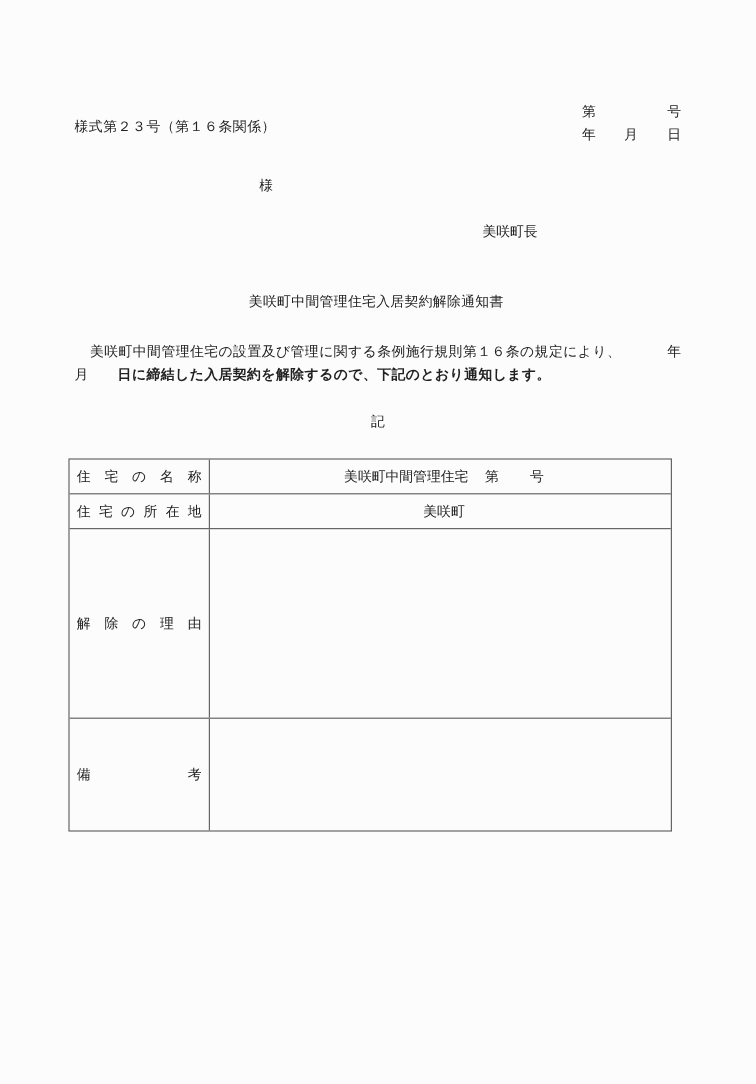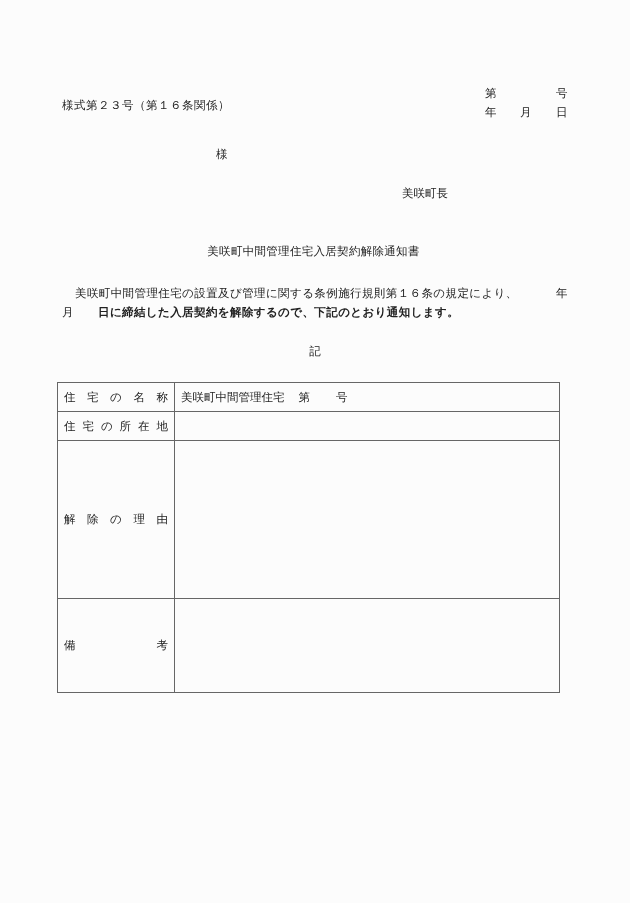--- a/index.html
+++ b/index.html
@@ -75,20 +75,21 @@
     }
     .cell-value {
       position: absolute;
       left: 117px;
       right: 0;
       top: 0;
       bottom: 0;
       display: flex;
       align-items: center;
       padding-left: 6px;
+      justify-content: center;
     }
     #row-name     { top: 0;   height: 29px; }
     #row-address  { top: 29px; height: 29px; }
     #row-reason   { top: 58px; height: 158px; }
     #row-remarks  { top: 216px; height: 93px; }
 
     .gap-sp { display: inline-block; width: 14px; }
   </style>
 </head>
 <body>
@@ -137,20 +138,21 @@
     <div class="cell-label">
       <div class="lbl">
         <span>住</span>
         <span>宅</span>
         <span>の</span>
         <span>所</span>
         <span>在</span>
         <span>地</span>
       </div>
     </div>
+    <div class="cell-value">美咲町</div>
   </div>
 
   <div class="row" id="row-reason">
     <div class="cell-label">
       <div class="lbl">
         <span>解</span>
         <span>除</span>
         <span>の</span>
         <span>理</span>
         <span>由</span>

